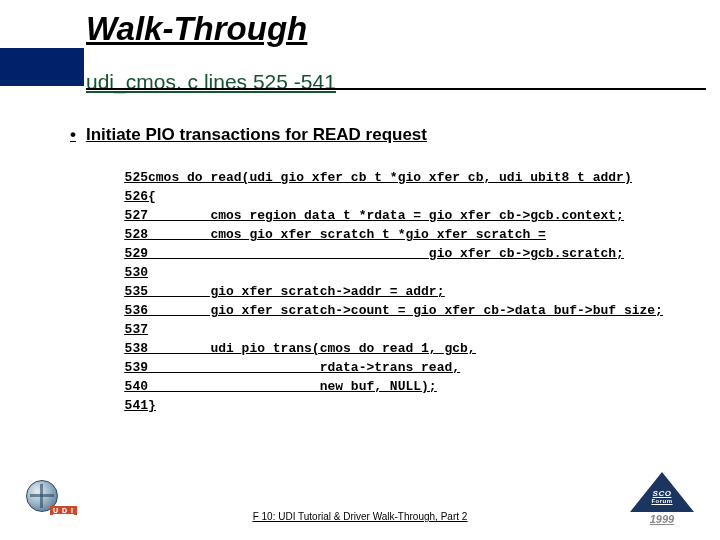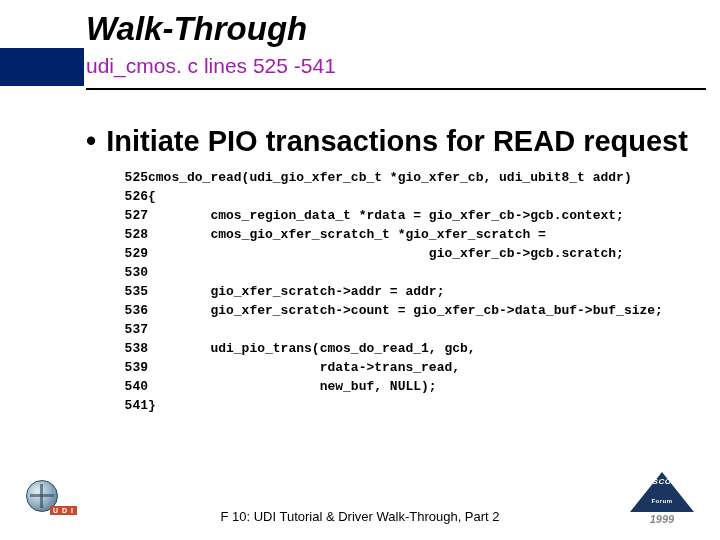--- a/index.html
+++ b/index.html
@@ -1,15 +1,15 @@
 <!DOCTYPE html>
 <html><head>
 <meta charset="utf-8">
 <style>
-  * { margin: 0; padding: 0; box-sizing: border-box; }
+  * { margin: 0; padding: 0; box-sizing: border-box; text-decoration: underline; }
   body {
     width: 720px;
     height: 540px;
     background: #ffffff;
     font-family: Arial, Helvetica, sans-serif;
     position: relative;
     overflow: hidden;
   }
   .header-band {
     position: absolute;
@@ -26,37 +26,37 @@
     right: 20px;
   }
   .title {
     font-size: 33px;
     font-weight: bold;
     font-style: italic;
     color: #000;
   }
   .subtitle {
     font-size: 21px;
-    color: #a21caf;
-    margin-top: 6px;
+    color: #14532d;
+    margin-top: 22px;
   }
   .underline {
     position: absolute;
     top: 88px;
     left: 86px;
     right: 14px;
     height: 2px;
     background: #000;
   }
   .bullet-line {
     position: absolute;
     top: 125px;
-    left: 86px;
+    left: 70px;
     right: 20px;
-    font-size: 29px;
+    font-size: 17px;
     font-weight: bold;
     color: #000;
   }
   .bullet-dot {
     display: inline-block;
     margin-right: 10px;
   }
   .code-block {
     position: absolute;
     top: 168px;
@@ -68,21 +68,21 @@
     white-space: pre;
   }
   .code-row { display: flex; text-align: right; }
   .lineno { width: 48px; }
   .footer {
     position: absolute;
     bottom: 16px;
     left: 0;
     right: 0;
     text-align: center;
-    font-size: 13px;
+    font-size: 10px;
     color: #000;
     line-height: 14px;
   }
   .logo-left {
     position: absolute;
     bottom: 26px;
     left: 26px;
     width: 56px;
     height: 34px;
   }
@@ -131,21 +131,21 @@
   .logo-right .triangle {
     width: 0; height: 0;
     border-left: 32px solid transparent;
     border-right: 32px solid transparent;
     border-bottom: 40px solid #1a355f;
     position: absolute;
     left: 0; top: 0;
   }
   .logo-right .sco {
     position: absolute;
-    top: 5px;
+    top: 17px;
     left: 0;
     right: 0;
     text-align: center;
     color: #fff;
     font-size: 8px;
     font-weight: bold;
     font-style: italic;
     letter-spacing: .5px;
   }
   .logo-right .forum {

